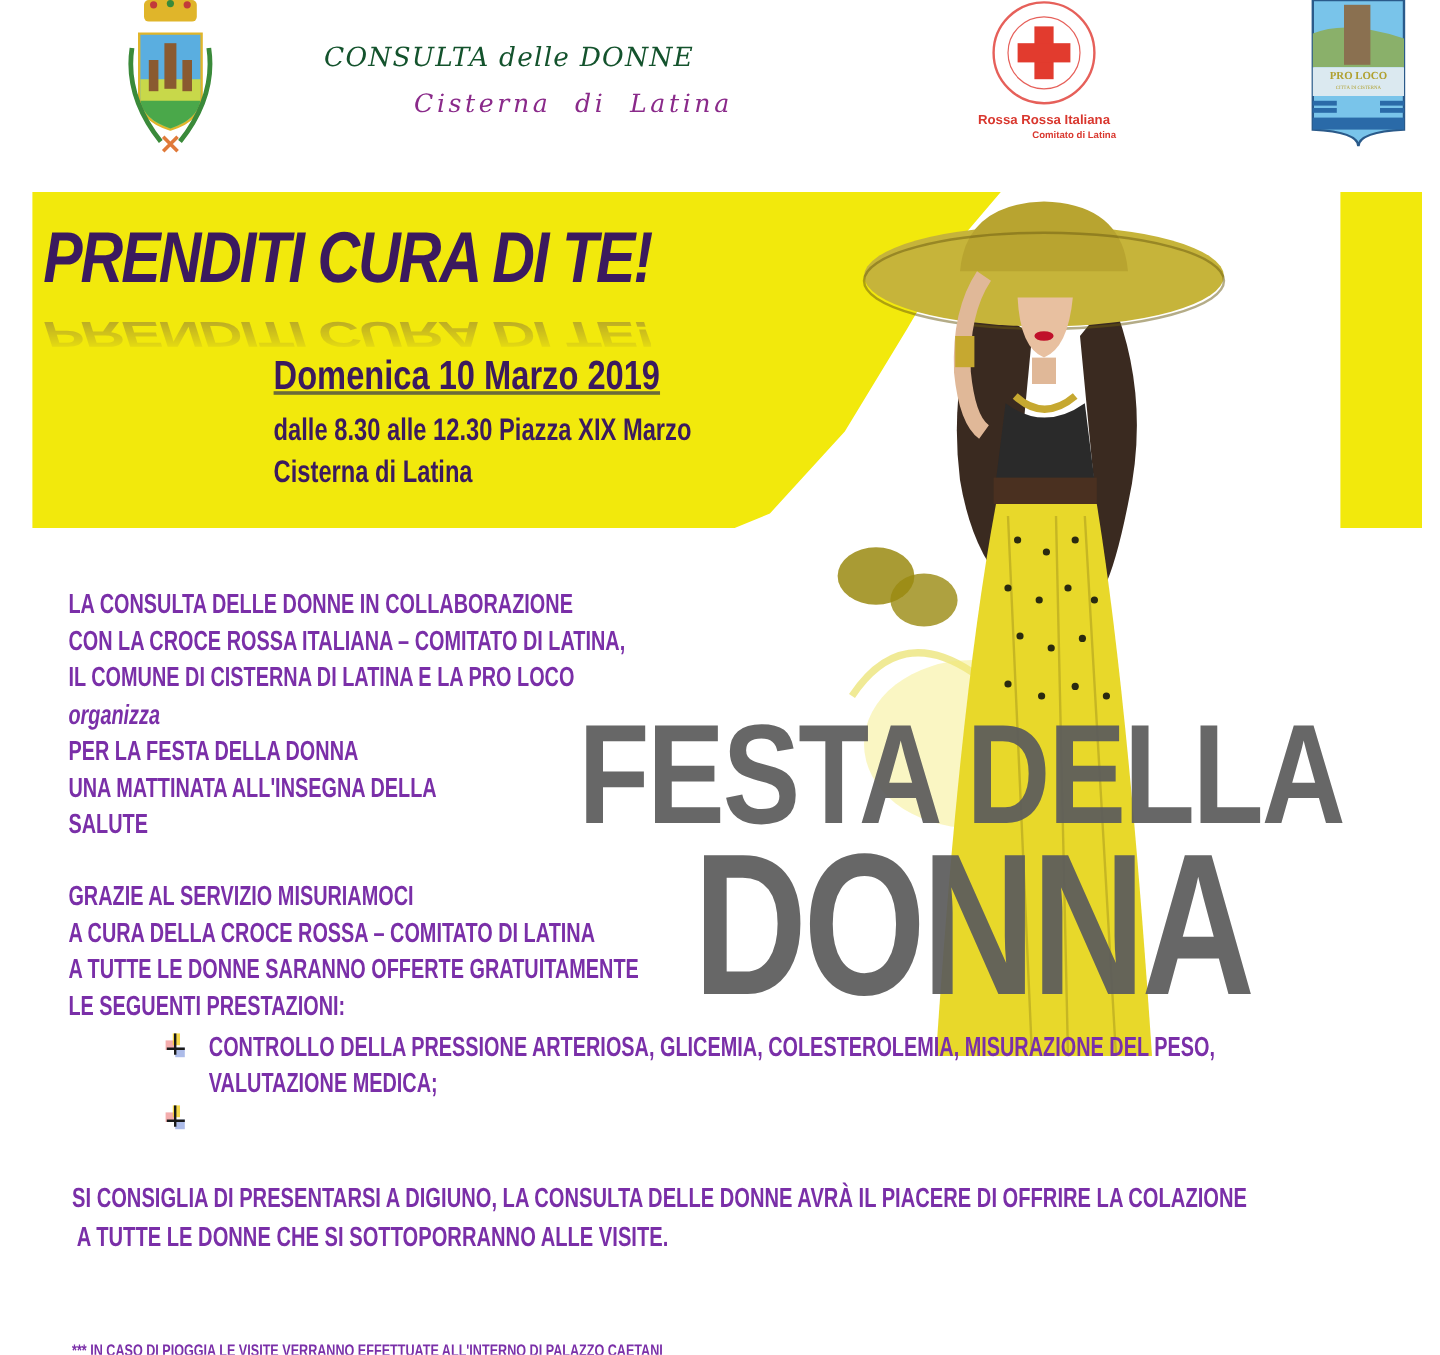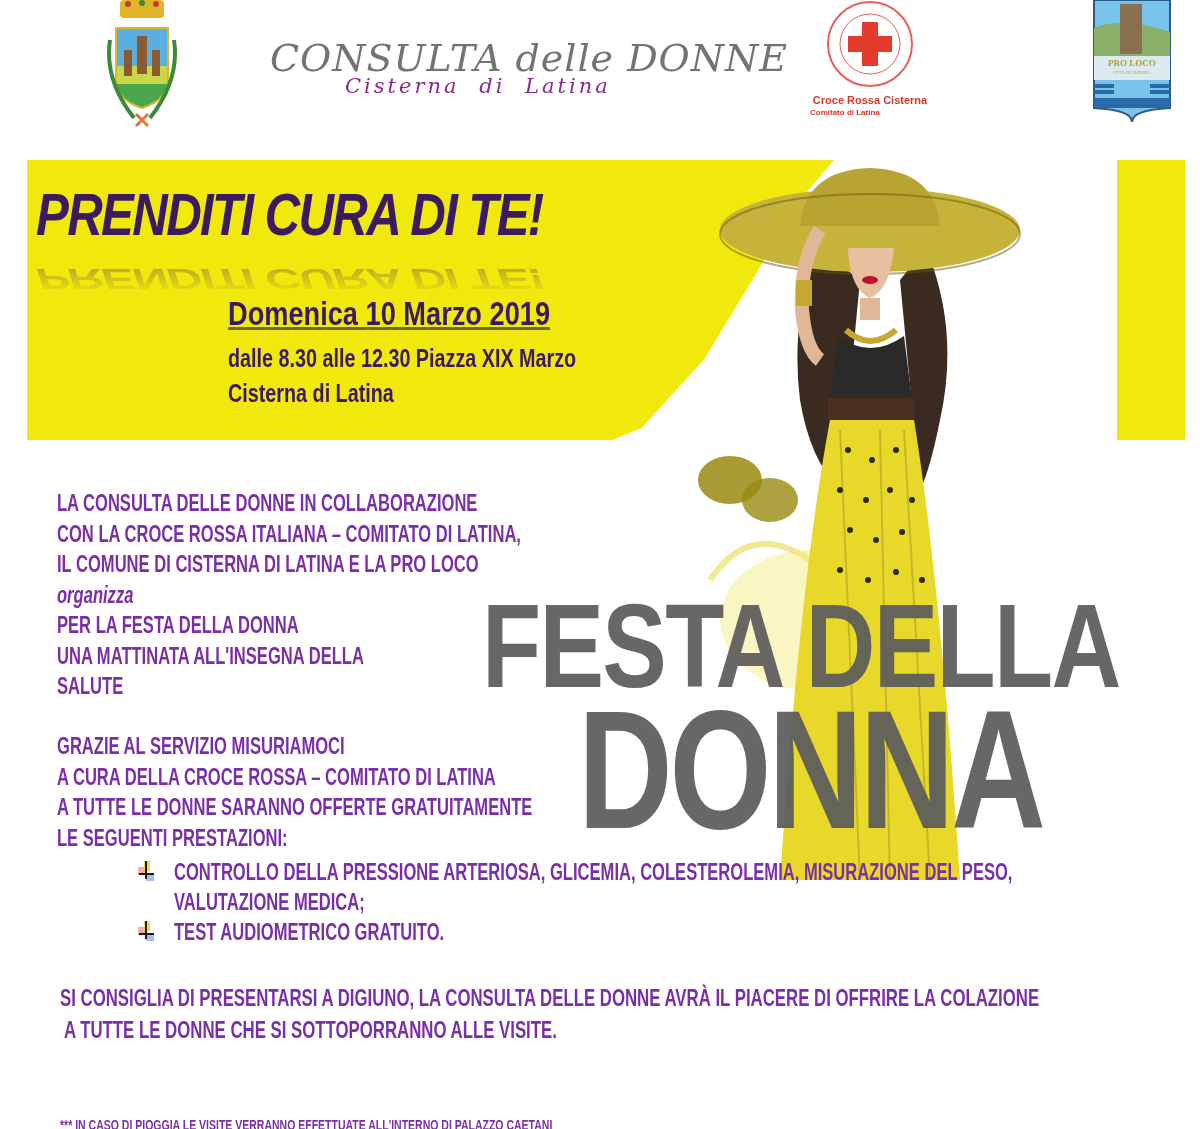--- a/index.html
+++ b/index.html
@@ -5,30 +5,30 @@
   html, body { margin:0; padding:0; }
   body {
     width:1200px; height:1129px; overflow:hidden; background:#ffffff;
     position:relative; font-family:"Liberation Sans", sans-serif;
   }
   .abs { position:absolute; }
 
   
   .coat { left:104px; top:0; width:76px; height:132px; }
   .consulta-title {
-    left:270px; top:36px; color:#737373;
-    font-family:"DejaVu Serif", serif; font-style:italic; font-size:38px; letter-spacing:1px;
+    left:270px; top:36px; color:#14532d;
+    font-family:"DejaVu Serif", serif; font-style:italic; font-size:22px; letter-spacing:1px;
   }
   .consulta-sub {
     left:345px; top:74px; color:#8a2a8a;
     font-family:"DejaVu Serif", serif; font-style:italic; font-size:21px; letter-spacing:3px; word-spacing:10px;
   }
   .cri { left:810px; top:0; width:130px; height:122px; }
   .cri-name { left:810px; top:94px; width:120px; text-align:center; color:#d9372e; font-weight:bold; font-size:11px; }
-  .cri-sub  { left:810px; top:108px; width:120px; text-align:left; color:#d9372e; font-size:8px; font-weight:bold;}
+  .cri-sub  { left:810px; top:108px; width:120px; text-align:right; color:#d9372e; font-size:8px; font-weight:bold;}
   .proloco { left:1092px; top:0; width:80px; height:122px; }
 
   
   .banner { left:27px; top:160px; width:1158px; height:280px; background:#f2e90c; }
   .banner-cut {
     left:600px; top:160px; width:520px; height:285px; background:#ffffff;
     clip-path: polygon(45% 0, 100% 0, 100% 100%, 0 100%, 8% 94%, 20% 70%, 30% 40%, 38% 15%);
   }
   .banner-right { left:1117px; top:160px; width:68px; height:280px; background:#f2e90c; }
 
@@ -112,21 +112,21 @@
 <div class="abs consulta-sub">Cisterna di Latina</div>
 
 <div class="abs cri">
   <svg width="130" height="95" viewBox="0 0 130 95">
     <circle cx="60" cy="44" r="42" fill="#fff" stroke="#e6605a" stroke-width="2"></circle>
     <circle cx="60" cy="44" r="30" fill="none" stroke="#e6605a" stroke-width="1"></circle>
     <rect x="52" y="22" width="16" height="44" fill="#e23b2e"></rect>
     <rect x="38" y="36" width="44" height="16" fill="#e23b2e"></rect>
   </svg>
 </div>
-<div class="abs cri-name">Croce Rossa Cisterna</div>
+<div class="abs cri-name">Rossa Rossa Italiana</div>
 <div class="abs cri-sub">Comitato di Latina</div>
 
 <div class="abs proloco">
   <svg width="80" height="122" viewBox="0 0 80 122">
     <path d="M2 0 H78 V108 Q40 110 40 122 Q40 110 2 108 Z" fill="#79c4ea" stroke="#2a5a8a" stroke-width="2"></path>
     <path d="M2 28 Q30 16 78 32 V56 H2 Z" fill="#8ab06a"></path>
     <rect x="28" y="4" width="22" height="50" fill="#8a7050"></rect>
     <rect x="2" y="56" width="76" height="24" fill="#dbe9f0"></rect>
     <text x="40" y="66" text-anchor="middle" font-size="9" font-weight="bold" fill="#b0a030" font-family="Liberation Serif, serif">PRO LOCO</text>
     <text x="40" y="74" text-anchor="middle" font-size="4" fill="#b0a030" font-family="Liberation Serif, serif">CITTÀ DI CISTERNA</text>
@@ -236,23 +236,20 @@
   <div class="bullet-row">
     <span class="bullet-icon">
       <svg width="20" height="22" viewBox="0 0 20 22">
         <rect x="2" y="6" width="8" height="8" fill="#f08a8a" opacity="0.7"></rect>
         <rect x="8" y="0" width="6" height="10" fill="#f2d020" opacity="0.8"></rect>
         <rect x="10" y="12" width="8" height="8" fill="#8aa0e0" opacity="0.7"></rect>
         <line x1="10" y1="0" x2="10" y2="18" stroke="#1a1a1a" stroke-width="2"></line>
         <line x1="3" y1="13" x2="18" y2="13" stroke="#1a1a1a" stroke-width="2"></line>
       </svg>
     </span>
-    <div>
-      <div class="purple bullet-text">TEST AUDIOMETRICO GRATUITO.</div>
-    </div>
   </div>
 </div>
 
 <div class="abs purple advice">
   <div>SI CONSIGLIA DI PRESENTARSI A DIGIUNO, LA CONSULTA DELLE DONNE AVRÀ IL PIACERE DI OFFRIRE LA COLAZIONE</div>
   <div style="white-space:pre;"> A TUTTE LE DONNE CHE SI SOTTOPORRANNO ALLE VISITE.</div>
 </div>
 
 <div class="abs purple footnote">*** IN CASO DI PIOGGIA LE VISITE VERRANNO EFFETTUATE ALL'INTERNO DI PALAZZO CAETANI</div>
 

